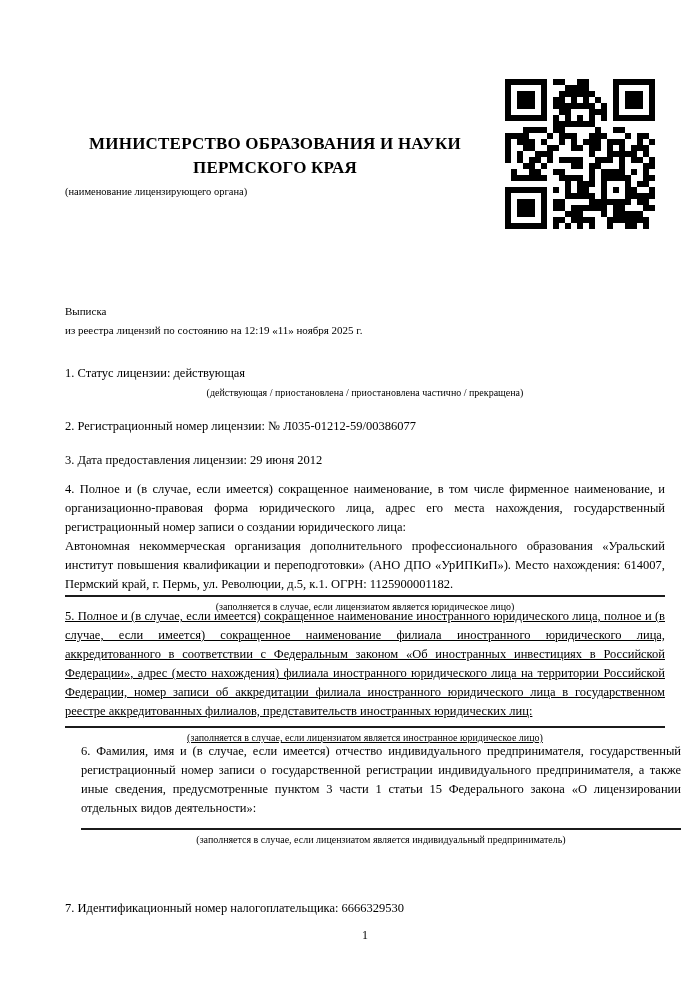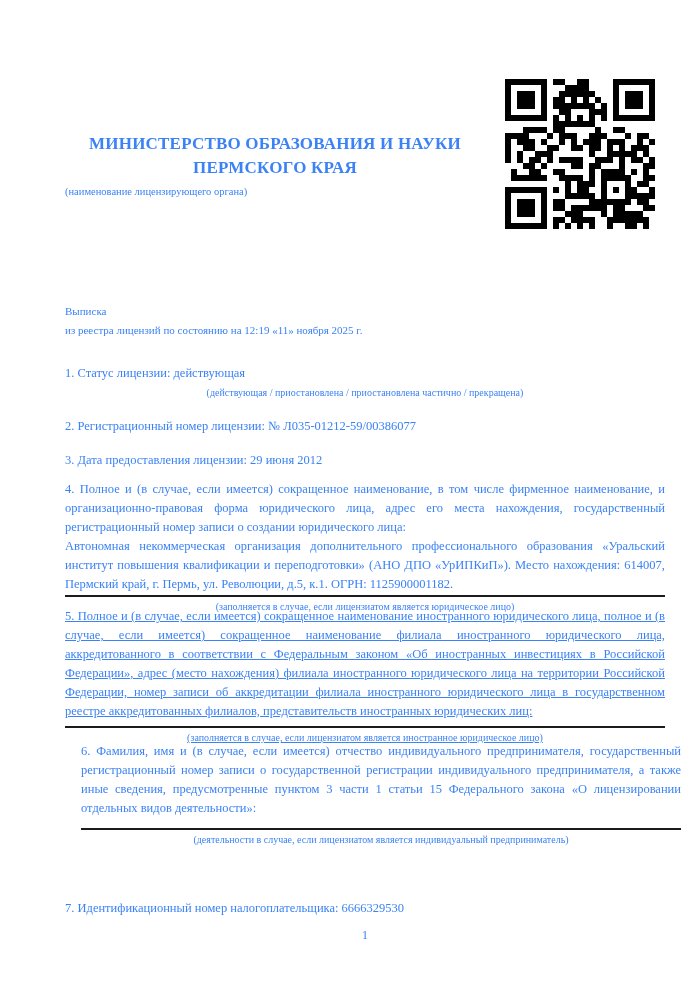--- a/index.html
+++ b/index.html
@@ -2,21 +2,21 @@
 <html><head>
 <meta charset="utf-8">
 <style>
   * { margin:0; padding:0; box-sizing:border-box; }
   html,body { background:#ffffff; }
   .page {
     position:relative;
     width:700px; height:989px;
     background:#ffffff;
     font-family:"Liberation Serif", serif;
-    color:#3b82f6;
+    color:#000000;
     overflow:hidden;
   }
   .block { position:absolute; left:65px; width:600px; }
 
   .org-name {
     font-size:17px; font-weight:bold; line-height:24px;
     text-align:center; letter-spacing:0.2px;
   }
   .org-caption {
     font-size:10.5px; line-height:14px; text-align:left; margin-top:5px;
@@ -430,21 +430,21 @@
 
   <div class="block body-text" style="top:607px;text-decoration:underline;">
     <p class="just">5. Полное и (в случае, если имеется) сокращенное наименование иностранного юридического лица, полное и (в случае, если имеется) сокращенное наименование филиала иностранного юридического лица, аккредитованного в соответствии с Федеральным законом «Об иностранных инвестициях в Российской Федерации», адрес (место нахождения) филиала иностранного юридического лица на территории Российской Федерации, номер записи об аккредитации филиала иностранного юридического лица в государственном реестре аккредитованных филиалов, представительств иностранных юридических лиц:</p>
     <div class="rule rule-gap5"></div>
     <div class="note">(заполняется в случае, если лицензиатом является иностранное юридическое лицо)</div>
   </div>
 
   <div class="block body-text" style="top:742px;margin-left:16px;">
     <p class="just">6. Фамилия, имя и (в случае, если имеется) отчество индивидуального предпринимателя, государственный регистрационный номер записи о государственной регистрации индивидуального предпринимателя, а также иные сведения, предусмотренные пунктом 3 части 1 статьи 15 Федерального закона «О лицензировании отдельных видов деятельности»:</p>
     <div class="rule rule-gap10"></div>
-    <div class="note">(деятельности в случае, если лицензиатом является индивидуальный предприниматель)</div>
+    <div class="note">(заполняется в случае, если лицензиатом является индивидуальный предприниматель)</div>
   </div>
 
   <div class="block body-text" style="top:899px;">
     <div>7. Идентификационный номер налогоплательщика: 6666329530</div>
   </div>
 
   <div class="block page-number" style="top:928px;">1</div>
 
 </div>
 

